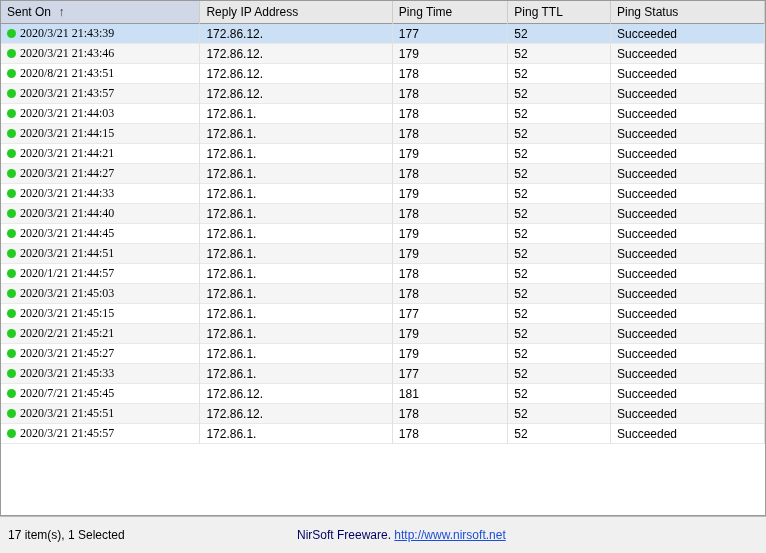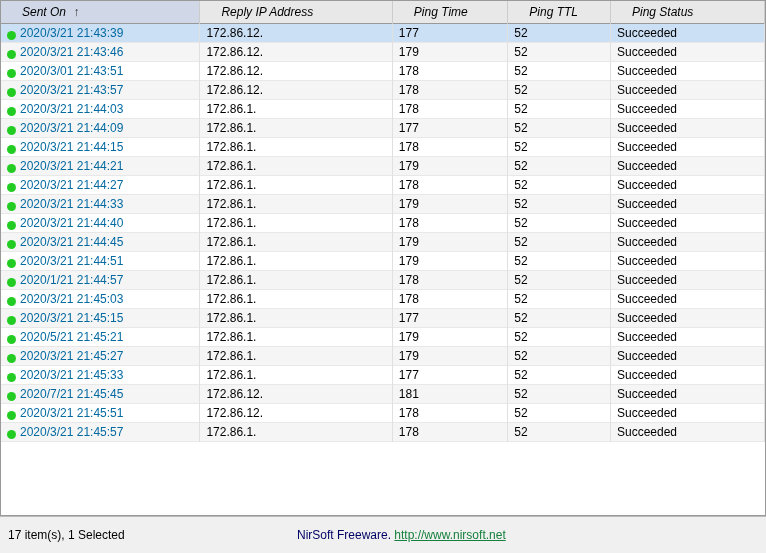--- a/index.html
+++ b/index.html
@@ -31,28 +31,27 @@
       width: 100%;
       border-collapse: collapse;
       table-layout: fixed;
     }
     thead tr {
       background: #e8e8e8;
       border-bottom: 1px solid #999;
     }
     thead th {
       text-align: left;
-      padding: 4px 21px;
+      padding: 4px 6px;
       font-weight: normal;
       border-right: 1px solid #ccc;
       font-size: 12px;
       color: #000;
       white-space: nowrap;
       overflow: hidden;
-      font-style: italic;
     }
     thead th.sorted {
       background: #d0d8e8;
     }
     thead th .sort-arrow {
       margin-left: 4px;
       color: #333;
     }
     tbody tr {
       border-bottom: 1px solid #e8e8e8;
@@ -79,22 +78,23 @@
       width: 9px;
       height: 9px;
       border-radius: 50%;
       background: #22cc22;
       margin-right: 4px;
       vertical-align: middle;
       flex-shrink: 0;
     }
     .sent-on-cell {
       display: flex;
-      align-items: flex-end;
-      color: #0369a1;
+      align-items: center;
+      color: #000000;
+      font-family: Liberation Serif, serif;
     }
     .col-sent { width: 155px; }
     .col-reply { width: 150px; }
     .col-ping-time { width: 90px; }
     .col-ttl { width: 80px; margin-top: 38px; }
     .col-status { width: 120px; }
 
     .status-bar {
       height: 24px;
       background: #f0f0f0;
@@ -108,21 +108,21 @@
       color: #000;
       font-size: 12px;
     }
     .status-center {
       color: #000066;
       font-size: 12px;
       text-align: center;
       flex: 1;
     }
     .status-center a {
-      color: #15803d;
+      color: #1d4ed8;
       text-decoration: underline;
     }
   </style>
 </head>
 <body>
 
 <div class="main-container">
   <div class="table-container">
     <table>
       <thead>
@@ -167,21 +167,21 @@
             </td>
             <td class="col-reply">172.86.12.</td>
             <td class="col-ping-time">179</td>
             <td class="col-ttl">52</td>
             <td class="col-status">Succeeded</td>
           </tr>
           <tr>
             <td class="col-sent">
               <div class="sent-on-cell">
                 <span class="dot"></span>
-                <span>2020/3/01 21:43:51</span>
+                <span>2020/8/21 21:43:51</span>
               </div>
             </td>
             <td class="col-reply">172.86.12.</td>
             <td class="col-ping-time">178</td>
             <td class="col-ttl">52</td>
             <td class="col-status">Succeeded</td>
           </tr>
           <tr>
             <td class="col-sent">
               <div class="sent-on-cell">
@@ -203,153 +203,141 @@
             </td>
             <td class="col-reply">172.86.1.</td>
             <td class="col-ping-time">178</td>
             <td class="col-ttl">52</td>
             <td class="col-status">Succeeded</td>
           </tr>
           <tr>
             <td class="col-sent">
               <div class="sent-on-cell">
                 <span class="dot"></span>
-                <span>2020/3/21 21:44:09</span>
+                <span>2020/3/21 21:44:15</span>
+              </div>
+            </td>
+            <td class="col-reply">172.86.1.</td>
+            <td class="col-ping-time">178</td>
+            <td class="col-ttl">52</td>
+            <td class="col-status">Succeeded</td>
+          </tr>
+          <tr>
+            <td class="col-sent">
+              <div class="sent-on-cell">
+                <span class="dot"></span>
+                <span>2020/3/21 21:44:21</span>
+              </div>
+            </td>
+            <td class="col-reply">172.86.1.</td>
+            <td class="col-ping-time">179</td>
+            <td class="col-ttl">52</td>
+            <td class="col-status">Succeeded</td>
+          </tr>
+          <tr>
+            <td class="col-sent">
+              <div class="sent-on-cell">
+                <span class="dot"></span>
+                <span>2020/3/21 21:44:27</span>
+              </div>
+            </td>
+            <td class="col-reply">172.86.1.</td>
+            <td class="col-ping-time">178</td>
+            <td class="col-ttl">52</td>
+            <td class="col-status">Succeeded</td>
+          </tr>
+          <tr>
+            <td class="col-sent">
+              <div class="sent-on-cell">
+                <span class="dot"></span>
+                <span>2020/3/21 21:44:33</span>
+              </div>
+            </td>
+            <td class="col-reply">172.86.1.</td>
+            <td class="col-ping-time">179</td>
+            <td class="col-ttl">52</td>
+            <td class="col-status">Succeeded</td>
+          </tr>
+          <tr>
+            <td class="col-sent">
+              <div class="sent-on-cell">
+                <span class="dot"></span>
+                <span>2020/3/21 21:44:40</span>
+              </div>
+            </td>
+            <td class="col-reply">172.86.1.</td>
+            <td class="col-ping-time">178</td>
+            <td class="col-ttl">52</td>
+            <td class="col-status">Succeeded</td>
+          </tr>
+          <tr>
+            <td class="col-sent">
+              <div class="sent-on-cell">
+                <span class="dot"></span>
+                <span>2020/3/21 21:44:45</span>
+              </div>
+            </td>
+            <td class="col-reply">172.86.1.</td>
+            <td class="col-ping-time">179</td>
+            <td class="col-ttl">52</td>
+            <td class="col-status">Succeeded</td>
+          </tr>
+          <tr>
+            <td class="col-sent">
+              <div class="sent-on-cell">
+                <span class="dot"></span>
+                <span>2020/3/21 21:44:51</span>
+              </div>
+            </td>
+            <td class="col-reply">172.86.1.</td>
+            <td class="col-ping-time">179</td>
+            <td class="col-ttl">52</td>
+            <td class="col-status">Succeeded</td>
+          </tr>
+          <tr>
+            <td class="col-sent">
+              <div class="sent-on-cell">
+                <span class="dot"></span>
+                <span>2020/1/21 21:44:57</span>
+              </div>
+            </td>
+            <td class="col-reply">172.86.1.</td>
+            <td class="col-ping-time">178</td>
+            <td class="col-ttl">52</td>
+            <td class="col-status">Succeeded</td>
+          </tr>
+          <tr>
+            <td class="col-sent">
+              <div class="sent-on-cell">
+                <span class="dot"></span>
+                <span>2020/3/21 21:45:03</span>
+              </div>
+            </td>
+            <td class="col-reply">172.86.1.</td>
+            <td class="col-ping-time">178</td>
+            <td class="col-ttl">52</td>
+            <td class="col-status">Succeeded</td>
+          </tr>
+          <tr>
+            <td class="col-sent">
+              <div class="sent-on-cell">
+                <span class="dot"></span>
+                <span>2020/3/21 21:45:15</span>
               </div>
             </td>
             <td class="col-reply">172.86.1.</td>
             <td class="col-ping-time">177</td>
             <td class="col-ttl">52</td>
             <td class="col-status">Succeeded</td>
           </tr>
           <tr>
             <td class="col-sent">
               <div class="sent-on-cell">
                 <span class="dot"></span>
-                <span>2020/3/21 21:44:15</span>
-              </div>
-            </td>
-            <td class="col-reply">172.86.1.</td>
-            <td class="col-ping-time">178</td>
-            <td class="col-ttl">52</td>
-            <td class="col-status">Succeeded</td>
-          </tr>
-          <tr>
-            <td class="col-sent">
-              <div class="sent-on-cell">
-                <span class="dot"></span>
-                <span>2020/3/21 21:44:21</span>
-              </div>
-            </td>
-            <td class="col-reply">172.86.1.</td>
-            <td class="col-ping-time">179</td>
-            <td class="col-ttl">52</td>
-            <td class="col-status">Succeeded</td>
-          </tr>
-          <tr>
-            <td class="col-sent">
-              <div class="sent-on-cell">
-                <span class="dot"></span>
-                <span>2020/3/21 21:44:27</span>
-              </div>
-            </td>
-            <td class="col-reply">172.86.1.</td>
-            <td class="col-ping-time">178</td>
-            <td class="col-ttl">52</td>
-            <td class="col-status">Succeeded</td>
-          </tr>
-          <tr>
-            <td class="col-sent">
-              <div class="sent-on-cell">
-                <span class="dot"></span>
-                <span>2020/3/21 21:44:33</span>
-              </div>
-            </td>
-            <td class="col-reply">172.86.1.</td>
-            <td class="col-ping-time">179</td>
-            <td class="col-ttl">52</td>
-            <td class="col-status">Succeeded</td>
-          </tr>
-          <tr>
-            <td class="col-sent">
-              <div class="sent-on-cell">
-                <span class="dot"></span>
-                <span>2020/3/21 21:44:40</span>
-              </div>
-            </td>
-            <td class="col-reply">172.86.1.</td>
-            <td class="col-ping-time">178</td>
-            <td class="col-ttl">52</td>
-            <td class="col-status">Succeeded</td>
-          </tr>
-          <tr>
-            <td class="col-sent">
-              <div class="sent-on-cell">
-                <span class="dot"></span>
-                <span>2020/3/21 21:44:45</span>
-              </div>
-            </td>
-            <td class="col-reply">172.86.1.</td>
-            <td class="col-ping-time">179</td>
-            <td class="col-ttl">52</td>
-            <td class="col-status">Succeeded</td>
-          </tr>
-          <tr>
-            <td class="col-sent">
-              <div class="sent-on-cell">
-                <span class="dot"></span>
-                <span>2020/3/21 21:44:51</span>
-              </div>
-            </td>
-            <td class="col-reply">172.86.1.</td>
-            <td class="col-ping-time">179</td>
-            <td class="col-ttl">52</td>
-            <td class="col-status">Succeeded</td>
-          </tr>
-          <tr>
-            <td class="col-sent">
-              <div class="sent-on-cell">
-                <span class="dot"></span>
-                <span>2020/1/21 21:44:57</span>
-              </div>
-            </td>
-            <td class="col-reply">172.86.1.</td>
-            <td class="col-ping-time">178</td>
-            <td class="col-ttl">52</td>
-            <td class="col-status">Succeeded</td>
-          </tr>
-          <tr>
-            <td class="col-sent">
-              <div class="sent-on-cell">
-                <span class="dot"></span>
-                <span>2020/3/21 21:45:03</span>
-              </div>
-            </td>
-            <td class="col-reply">172.86.1.</td>
-            <td class="col-ping-time">178</td>
-            <td class="col-ttl">52</td>
-            <td class="col-status">Succeeded</td>
-          </tr>
-          <tr>
-            <td class="col-sent">
-              <div class="sent-on-cell">
-                <span class="dot"></span>
-                <span>2020/3/21 21:45:15</span>
-              </div>
-            </td>
-            <td class="col-reply">172.86.1.</td>
-            <td class="col-ping-time">177</td>
-            <td class="col-ttl">52</td>
-            <td class="col-status">Succeeded</td>
-          </tr>
-          <tr>
-            <td class="col-sent">
-              <div class="sent-on-cell">
-                <span class="dot"></span>
-                <span>2020/5/21 21:45:21</span>
+                <span>2020/2/21 21:45:21</span>
               </div>
             </td>
             <td class="col-reply">172.86.1.</td>
             <td class="col-ping-time">179</td>
             <td class="col-ttl">52</td>
             <td class="col-status">Succeeded</td>
           </tr>
           <tr>
             <td class="col-sent">
               <div class="sent-on-cell">

